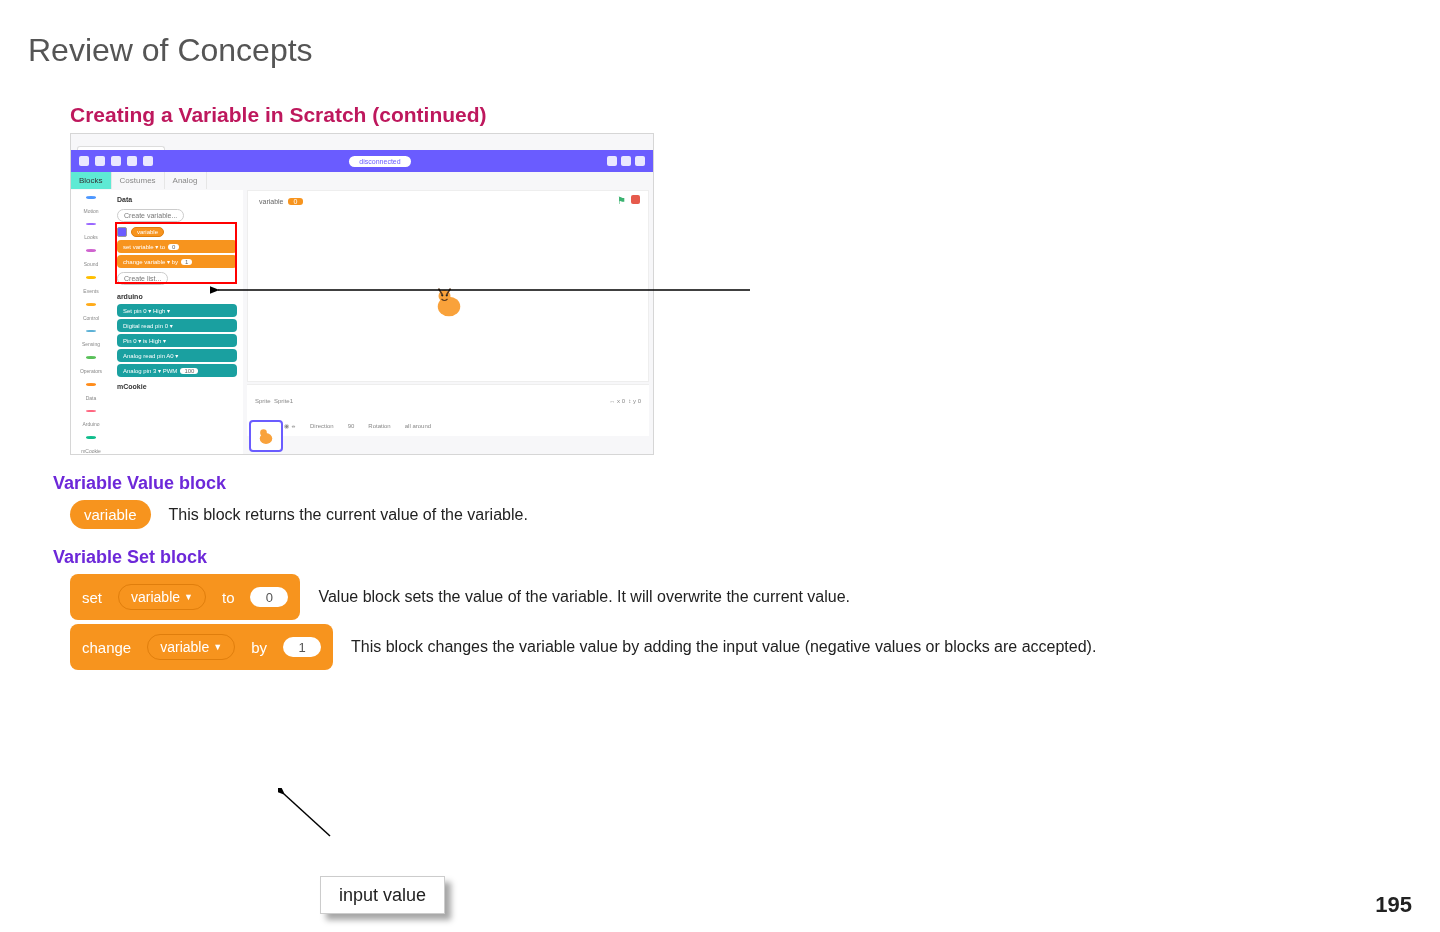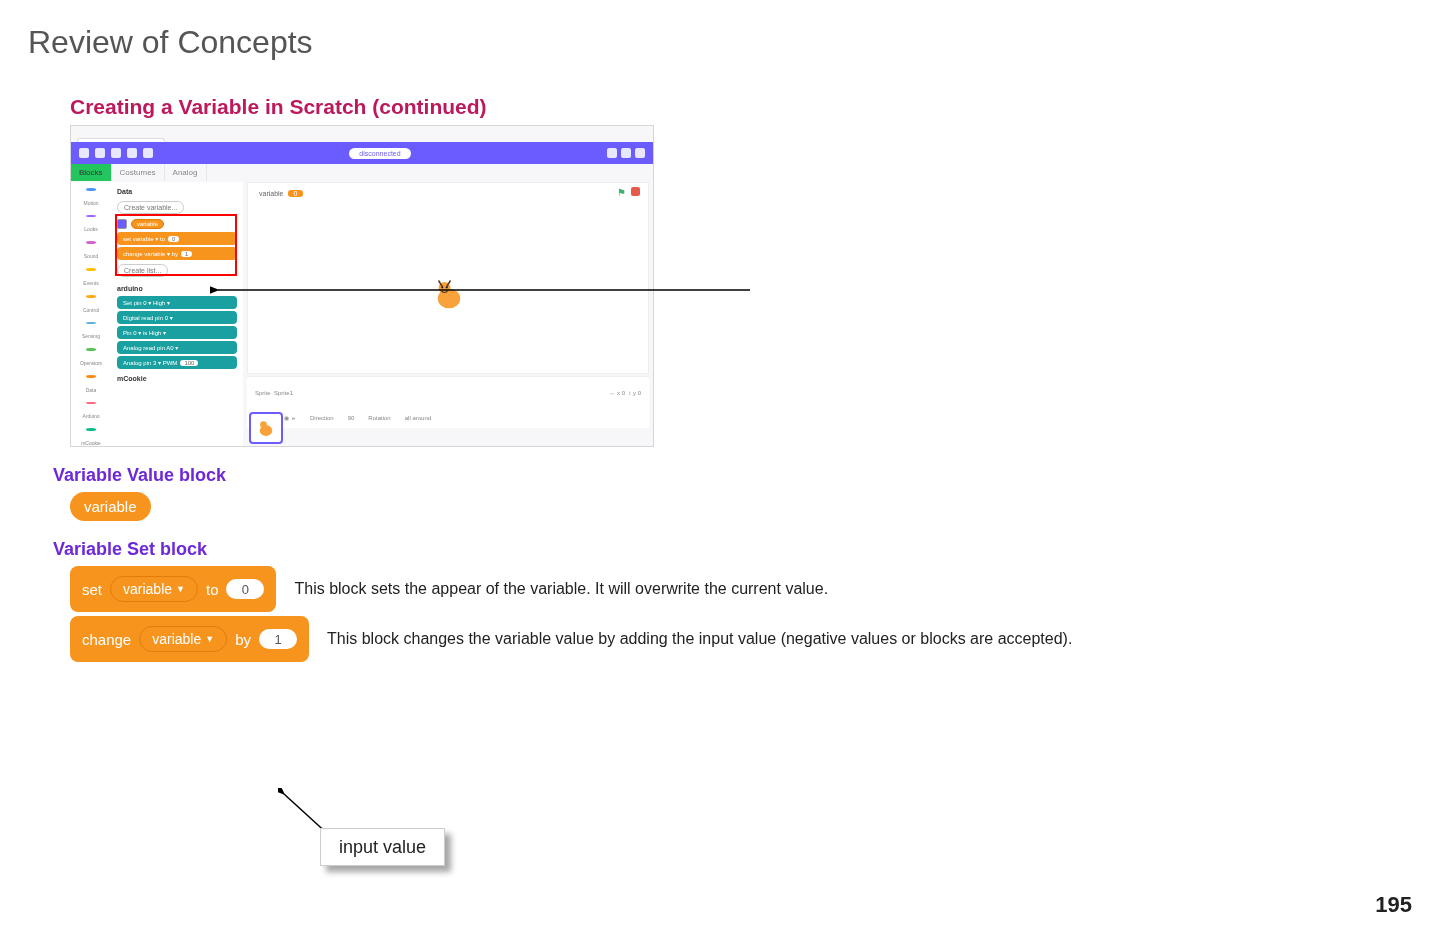--- a/index.html
+++ b/index.html
@@ -1,39 +1,39 @@
 <!DOCTYPE html>
 <html><head>
 <meta charset="utf-8">
 <style>
   html,body{margin:0;padding:0;font-family:Verdana,Arial,sans-serif;color:#222;background:#fff}
-  .page{position:relative;width:1440px;height:932px;box-sizing:border-box;padding:24px 28px}
+  .page{position:relative;width:1440px;height:932px;box-sizing:border-box;padding:32px 28px}
   .title{font-size:32px;font-weight:400;color:#555;margin:0 0 34px 0}
   .sub{font-size:21px;font-weight:700;color:#be185d;margin:20px 0 6px 42px}
   .sec-h{font-size:18px;font-weight:700;color:#6d28d9;margin:18px 0 6px 25px}
   .row{display:flex;align-items:center;gap:18px;margin:2px 0 4px 42px}
   .desc{font-size:16px}
   .pill{display:inline-flex;align-items:center;background:#f7941e;color:#fff;border-radius:22px;padding:6px 14px;font-size:15px}
-  .blk{display:inline-flex;align-items:center;background:#f7941e;color:#fff;border-radius:8px;padding:10px 12px;font-size:15px;gap:8px}
+  .blk{display:inline-flex;align-items:center;background:#f7941e;color:#fff;border-radius:8px;padding:10px 12px;font-size:15px;gap:16px}
   .var-pill{display:inline-flex;align-items:center;background:#f7941e;color:#fff;border-radius:20px;padding:4px 12px;border:1px solid #e07e0c;font-size:14px}
   .num-in{display:inline-flex;align-items:center;justify-content:center;background:#fff;color:#555;border-radius:20px;min-width:26px;height:20px;padding:0 6px;font-size:13px}
   .tri{font-size:9px;margin-left:4px}
   .callout{position:absolute;background:#fff;border:1px solid #ccc;padding:8px 12px;font-size:18px;line-height:1.35;box-shadow:6px 6px 6px rgba(0,0,0,.35)}
   .page-num{position:absolute;right:28px;bottom:14px;font-size:22px;font-weight:700}
   
   .shot{position:relative;width:582px;height:320px;border:1px solid #d6d6d6;background:#f7f7f9;margin-left:42px}
   .shot-tab{position:absolute;left:6px;top:12px;height:16px;padding:0 8px;font-size:8px;color:#777;background:#fff;border:1px solid #ddd;border-bottom:none;border-radius:3px 3px 0 0;display:flex;align-items:center}
   .shot-bar{position:absolute;left:0;right:0;top:16px;height:22px;background:#6a5cff;display:flex;align-items:center;justify-content:space-between;padding:0 8px;box-sizing:border-box}
   .bar-left{display:flex;gap:6px}
   .bar-ico{width:10px;height:10px;background:#fff;opacity:.85;border-radius:2px}
   .bar-mid{background:#fff;color:#6a5cff;font-size:7px;border-radius:10px;padding:2px 10px}
   .bar-right{display:flex;gap:4px}
   .tabs2{position:absolute;left:0;top:38px;display:flex;gap:0;font-size:8px;color:#888}
   .tabs2 span{padding:4px 8px;border-right:1px solid #e6e6e6}
-  .tabs2 span:first-child{color:#333;background:#22c55e}
+  .tabs2 span:first-child{color:#333;background:#5eead4}
   .cat-col{position:absolute;left:0;top:56px;bottom:0;width:40px;background:#fff;border-right:1px solid #eee;display:flex;flex-direction:column;align-items:center;gap:9px;padding-top:6px}
   .dot{width:10px;height:10px;border-radius:50%}
   .lbl{font-size:5px;color:#888}
   .pal{position:absolute;left:40px;top:56px;bottom:0;width:132px;background:#fff;padding:6px;box-sizing:border-box;font-size:7px;color:#666}
   .pal-h{color:#333;font-weight:700;margin-bottom:4px}
   .pal-btn{border:1px solid #ccc;border-radius:10px;padding:2px 6px;display:inline-block;margin:2px 0;color:#777}
   .pal-blk{background:#f7941e;color:#fff;border-radius:4px;padding:3px 6px;margin:2px 0;font-size:6px;display:flex;align-items:center;gap:3px}
   .mini-pill{background:#f7941e;border:1px solid #e07e0c;border-radius:10px;padding:1px 5px;color:#fff;font-size:6px}
   .mini-in{background:#fff;color:#666;border-radius:8px;padding:0 4px;font-size:6px}
   .redbox{position:absolute;border:2px solid #ff0000}
@@ -178,34 +178,35 @@
         <marker id="ah1" markerWidth="10" markerHeight="8" refX="1" refY="4" orient="auto">
           <path d="M10,0 L0,4 L10,8 Z" fill="#000"></path>
         </marker>
       </defs>
     <line x1="540" y1="20" x2="8" y2="20" stroke="#000" stroke-width="1.5" marker-end="url(#ah1)"></line>
   </svg>
 
   <h3 class="sec-h">Variable Value block</h3>
   <div class="row">
     <span class="pill">variable</span>
+    <span class="desc">This block returns the current value of the variable.</span>
   </div>
 
   <h3 class="sec-h">Variable Set block</h3>
   <div class="row">
     <span class="blk">
       <span>set</span>
       <span class="var-pill">
           <span>variable</span>
           <span class="tri">▼</span>
         </span>
       <span>to</span>
       <span class="num-in">0</span>
     </span>
-    <span class="desc">This block sets the appear of the variable. It will overwrite the current value.</span>
+    <span class="desc">Value block sets the value of the variable. It will overwrite the current value.</span>
   </div>
 
   <div class="row" style="position:relative">
     <span class="blk">
       <span>change</span>
       <span class="var-pill">
           <span>variable</span>
           <span class="tri">▼</span>
         </span>
       <span>by</span>
@@ -215,16 +216,16 @@
   </div>
 
   <svg class="arrow-svg" style="left:278px;top:788px;width:60px;height:52px">
     <defs>
         <marker id="ah2" markerWidth="10" markerHeight="8" refX="1" refY="4" orient="auto">
           <path d="M10,0 L0,4 L10,8 Z" fill="#000"></path>
         </marker>
       </defs>
     <line x1="52" y1="48" x2="6" y2="6" stroke="#000" stroke-width="1.5" marker-end="url(#ah2)"></line>
   </svg>
-  <div class="callout" style="left:320px;top:828px;padding:6px 18px">input value</div>
+  <div class="callout" style="left:320px;top:876px;padding:6px 18px">input value</div>
 
   <div class="page-num">195</div>
 </div>
 
 </body></html>

